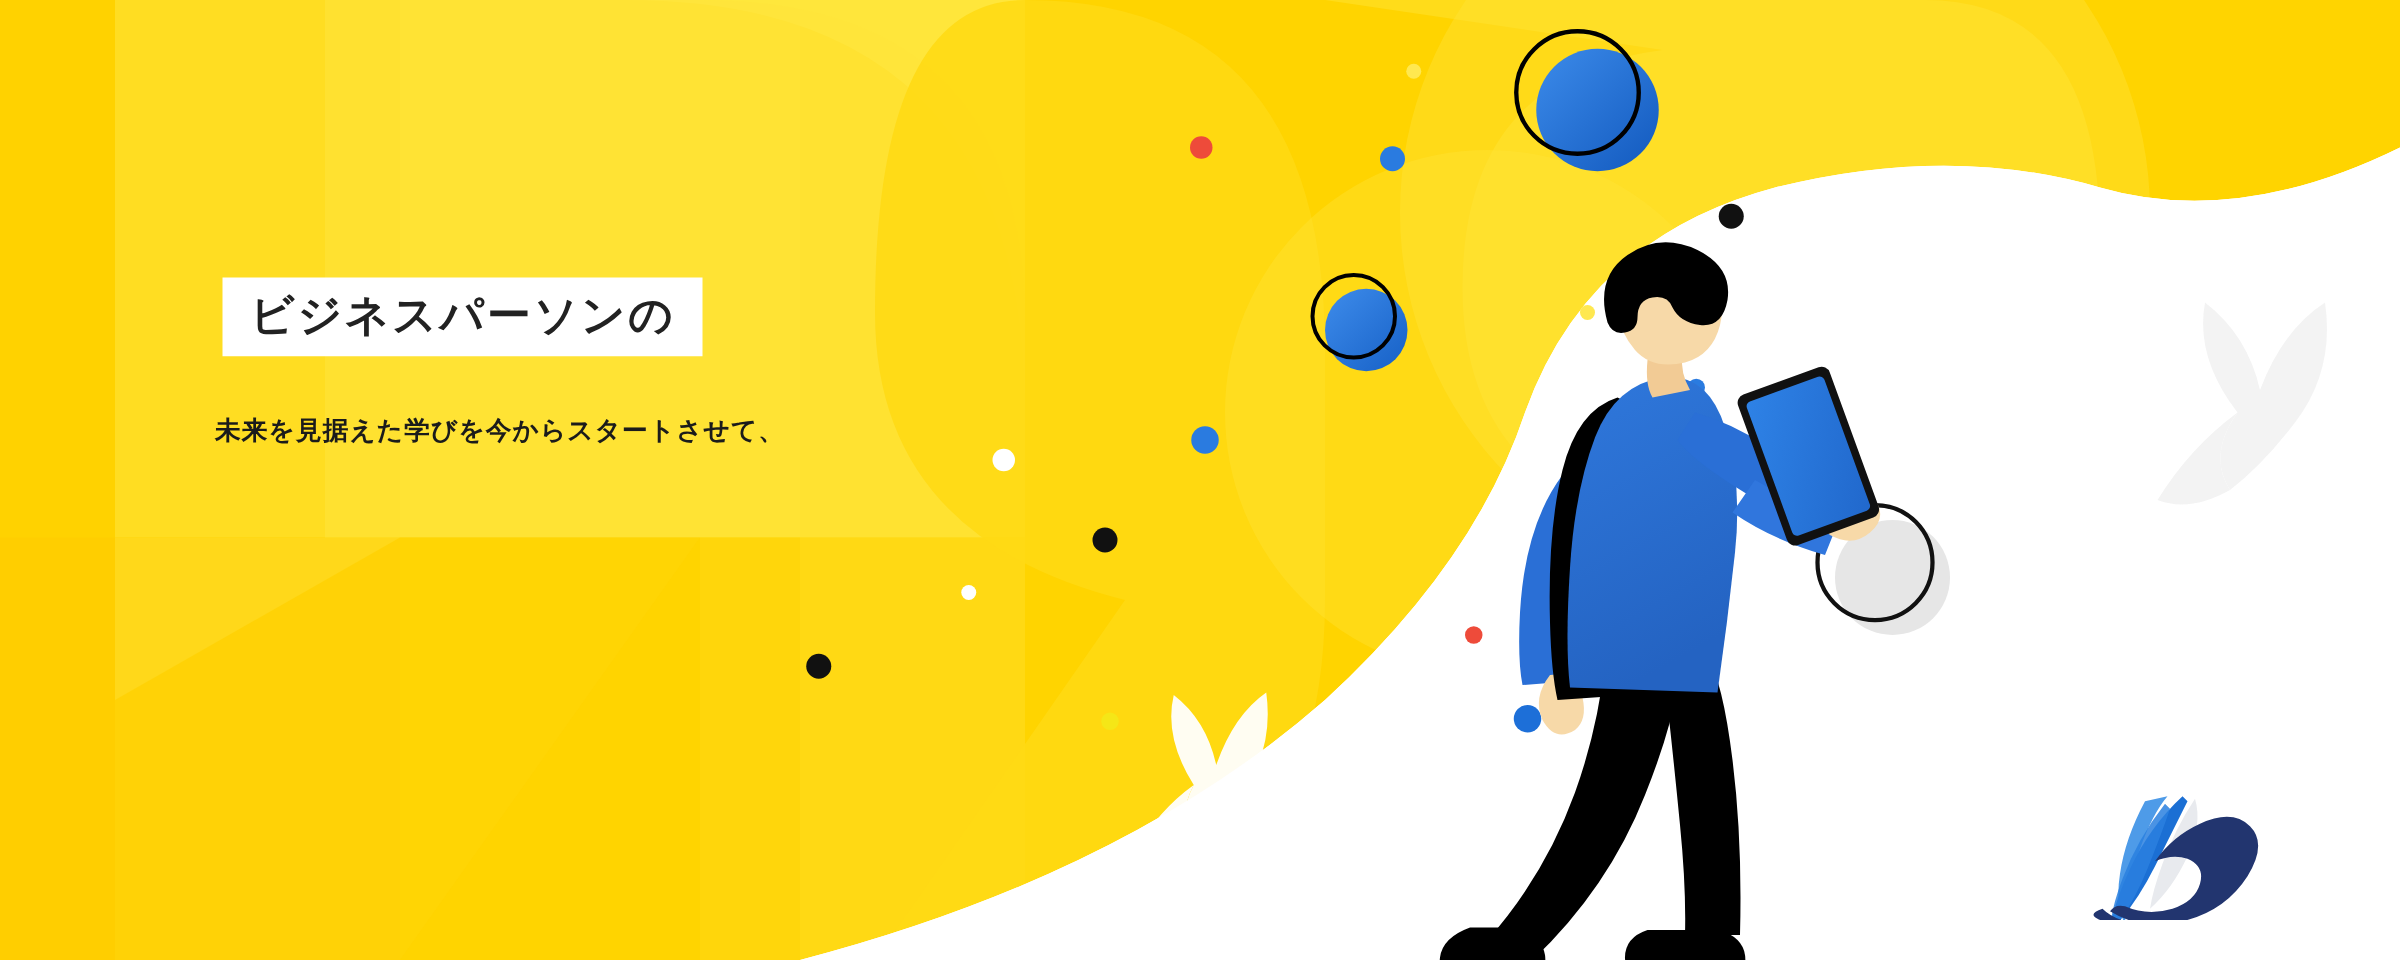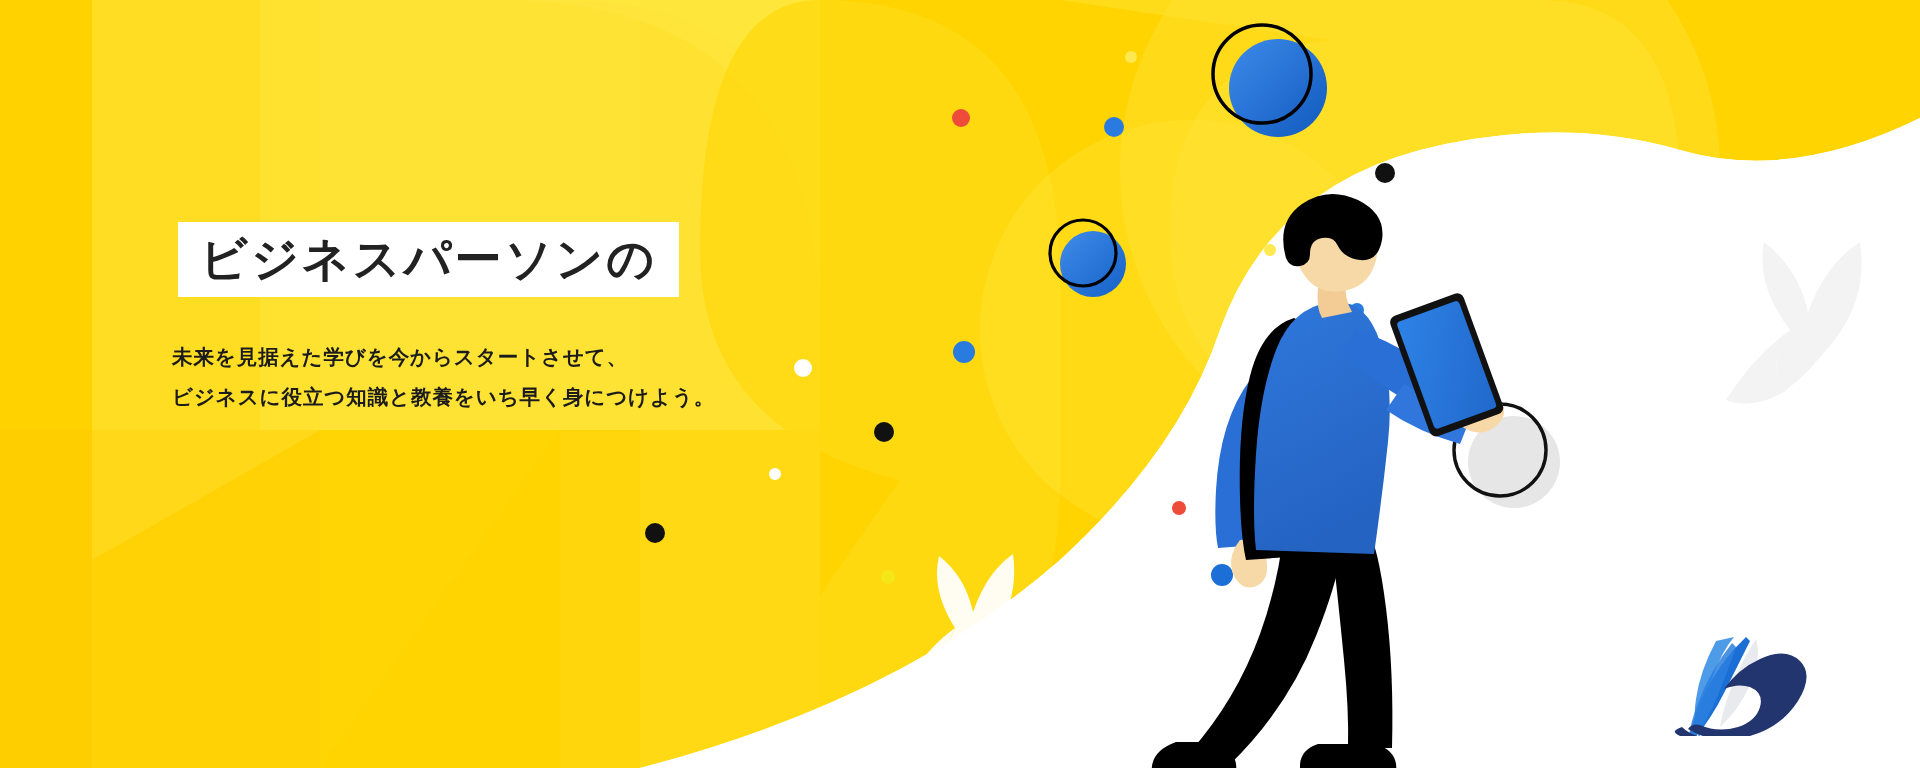--- a/index.html
+++ b/index.html
@@ -24,21 +24,21 @@
     position:absolute;
     left:178px;
     top:222px;
     z-index:40;
   }
   .hl-row { display:block; }
   .hl {
     display:inline-block;
     background:#FFFFFF;
     color:#222222;
-    font-size:47px;
+    font-size:35px;
     font-weight:700;
     letter-spacing:0.06em;
     line-height:1;
     padding:13px 22px 15px 22px;
   }
   .hl-row + .hl-row { margin-top:17px; }
   #headline-2 .hl { padding-left:27px; }
 
   #subcopy {
     margin-top:40px;
@@ -245,21 +245,20 @@
       <rect x="1410" y="299" width="66" height="114" rx="4" fill="url(#gTablet)"></rect>
     </g>
   </svg>
 
   <div id="copy" class="nosel">
     <div class="hl-row" id="headline-1">
       <span class="hl">ビジネスパーソンの</span>
     </div>
     <div id="subcopy">
       <div>未来を見据えた学びを今からスタートさせて、</div>
-      <div>ビジネスに役立つ知識と教養をいち早く身につけよう。</div>
     </div>
   </div>
 
   <div id="logo" class="nosel">
     <svg width="170" height="105" viewBox="0 0 170 105">
 
       <path d="M96 8 q-16 24 -26 52 q-8 22 -10 36 q18 -16 30 -42 q12 -26 6 -46 Z" fill="#E8EAEE"></path>
 
       <path d="M56 10 q-16 30 -20 58 q-4 26 4 40 q2 -34 12 -60 q10 -28 22 -42 Z" fill="#4E9BE8"></path>
 

